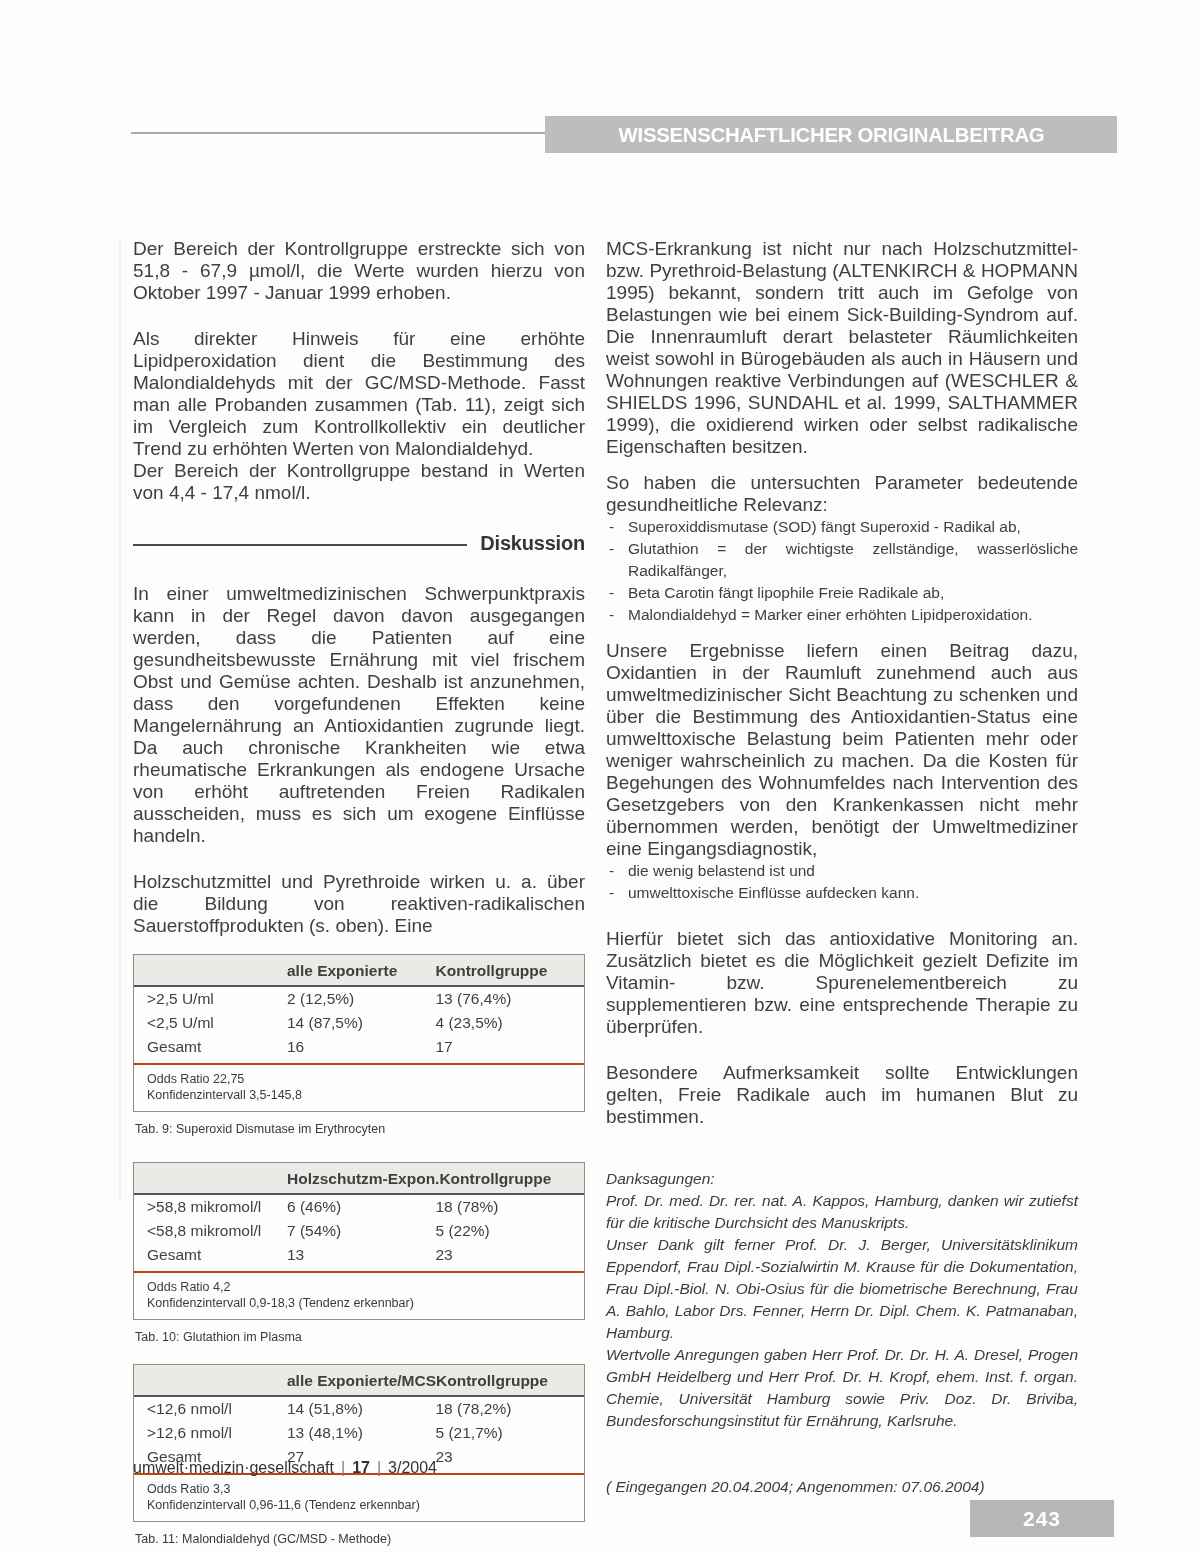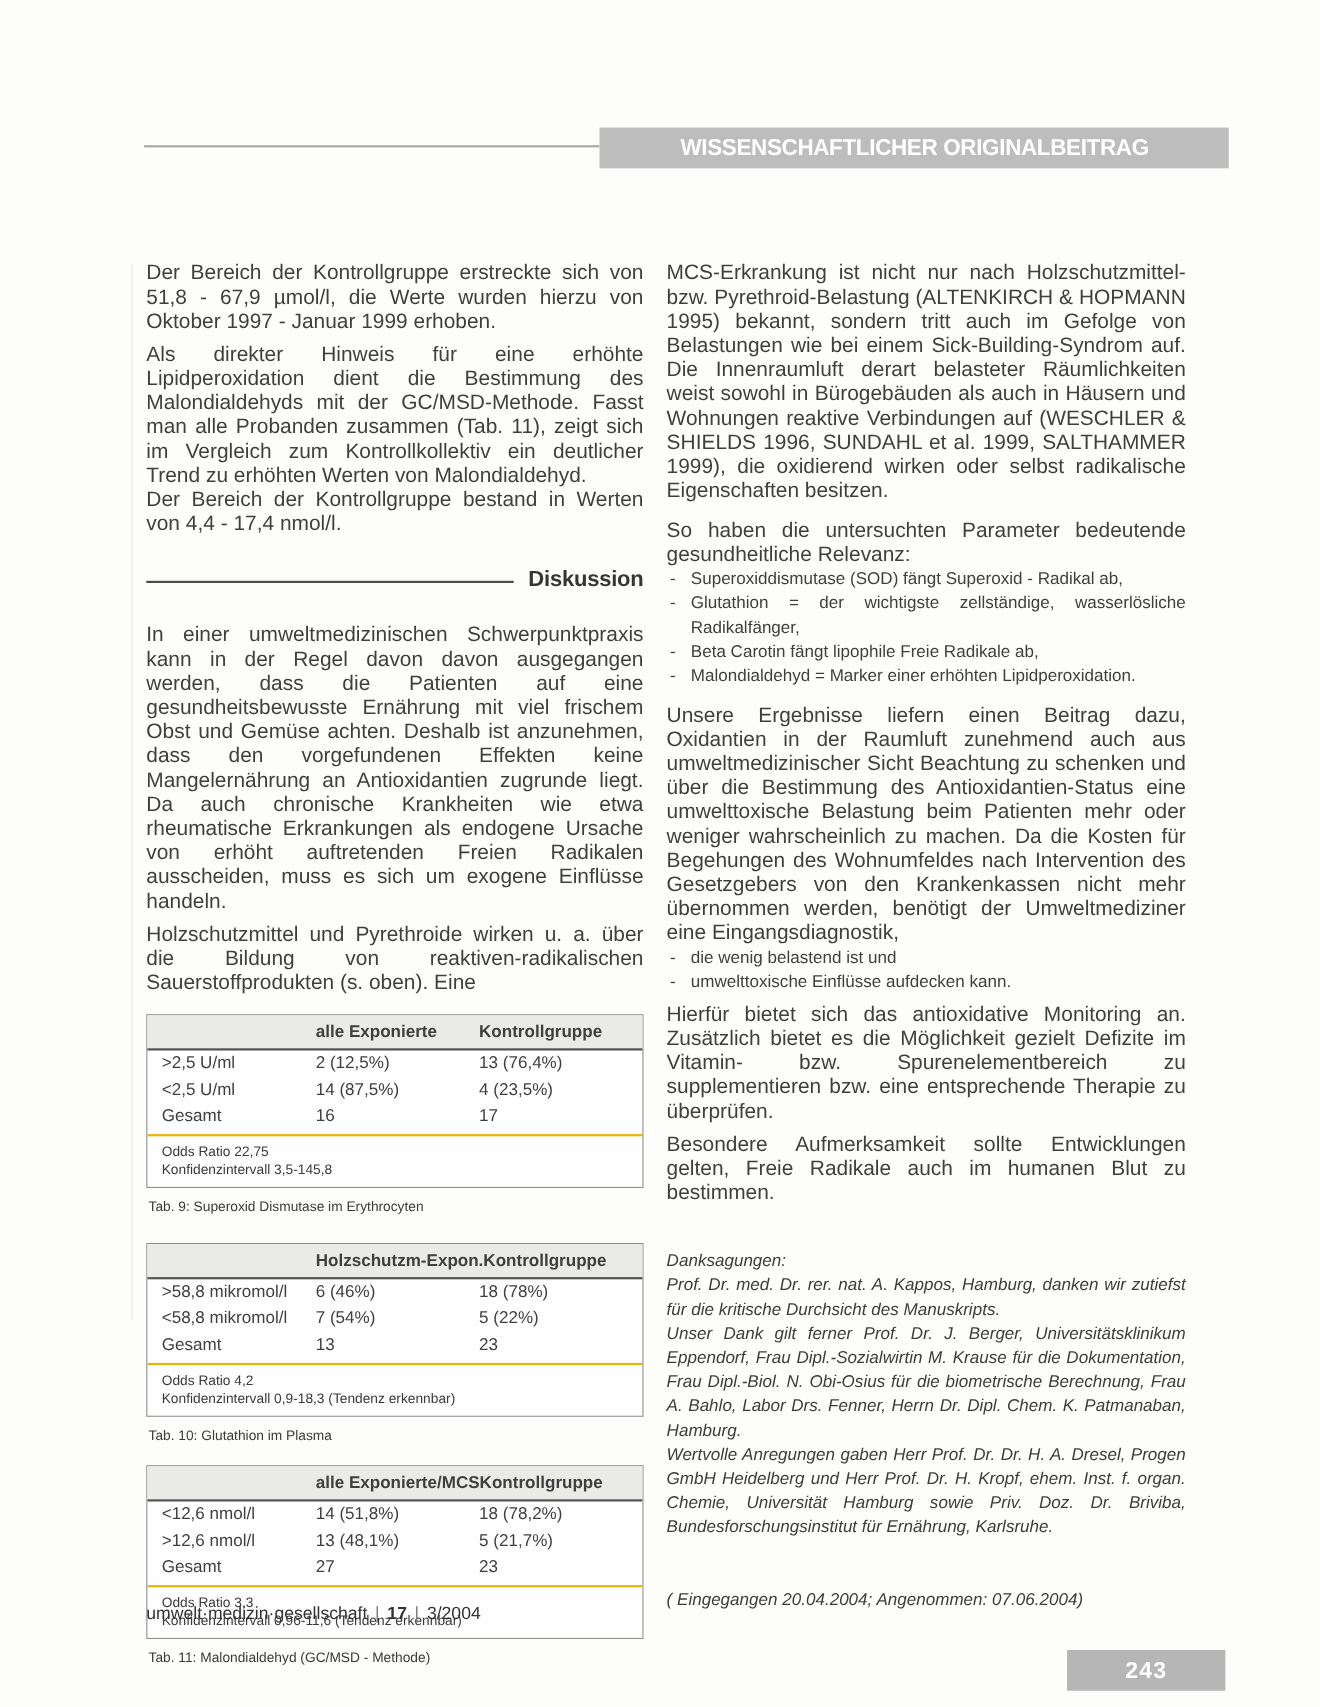--- a/index.html
+++ b/index.html
@@ -23,40 +23,40 @@
   }
   
   .scan-edge { position:absolute; left:119px; top:240px; width:2px; height:960px; background:rgba(90,90,90,0.07); }
 
   
   .col { position:absolute; top:238px; }
   .col-left  { left:133px; width:452px; }
   .col-right { left:606px; width:472px; }
 
   .body-text { font-size:19px; line-height:22px; text-align:justify; color:#3f3f3f; }
-  .mt    { margin-top:8px; }
+  .mt    { margin-top:24px; }
   .mt-sm { margin-top:14px; }
 
   .discussion-head { display:flex; align-items:center; margin-top:28px; margin-bottom:28px; }
   .dline { flex:1; height:2px; background:#4a4a4a; margin-right:13px; margin-top:2px; }
   .dword { font-weight:bold; font-size:20px; color:#353535; letter-spacing:-0.2px; }
 
   
   .dtable { border:1px solid #8f8f8f; font-size:15.5px; background:#fefefe; }
   .t9  { margin-top:17px; }
   .t10 { margin-top:26px; }
   .t11 { margin-top:20px; }
   .thead { display:flex; background:#eaeae7; border-bottom:2px solid #555; padding:7px 0 5px; font-weight:bold; }
   .thead span { white-space:nowrap; }
   .tbody { padding:0 0 4px; }
   .trow { display:flex; padding:3px 0; }
   .c0 { flex:0 0 34%; padding-left:13px; }
   .c1 { flex:0 0 33%; }
   .c2 { flex:1; }
-  .tfoot { border-top:2px solid #eab308; padding:6px 13px 8px; font-size:12.5px; line-height:16px; color:#3a3a3a; }
+  .tfoot { border-top:2px solid #c2410c; padding:6px 13px 8px; font-size:12.5px; line-height:16px; color:#3a3a3a; }
   .caption { font-size:12.5px; color:#3a3a3a; margin-top:10px; margin-left:2px; }
 
   
   .bullet { display:flex; font-size:15.5px; line-height:22px; }
   .dash  { flex:0 0 22px; padding-left:3px; }
   .btext { flex:1; text-align:justify; }
 
   
   .acks { margin-top:40px; font-style:italic; font-size:15.5px; line-height:22px; text-align:justify; color:#3c3c3c; }
   .received { margin-top:46px; font-style:italic; font-size:15.5px; color:#3c3c3c; }

